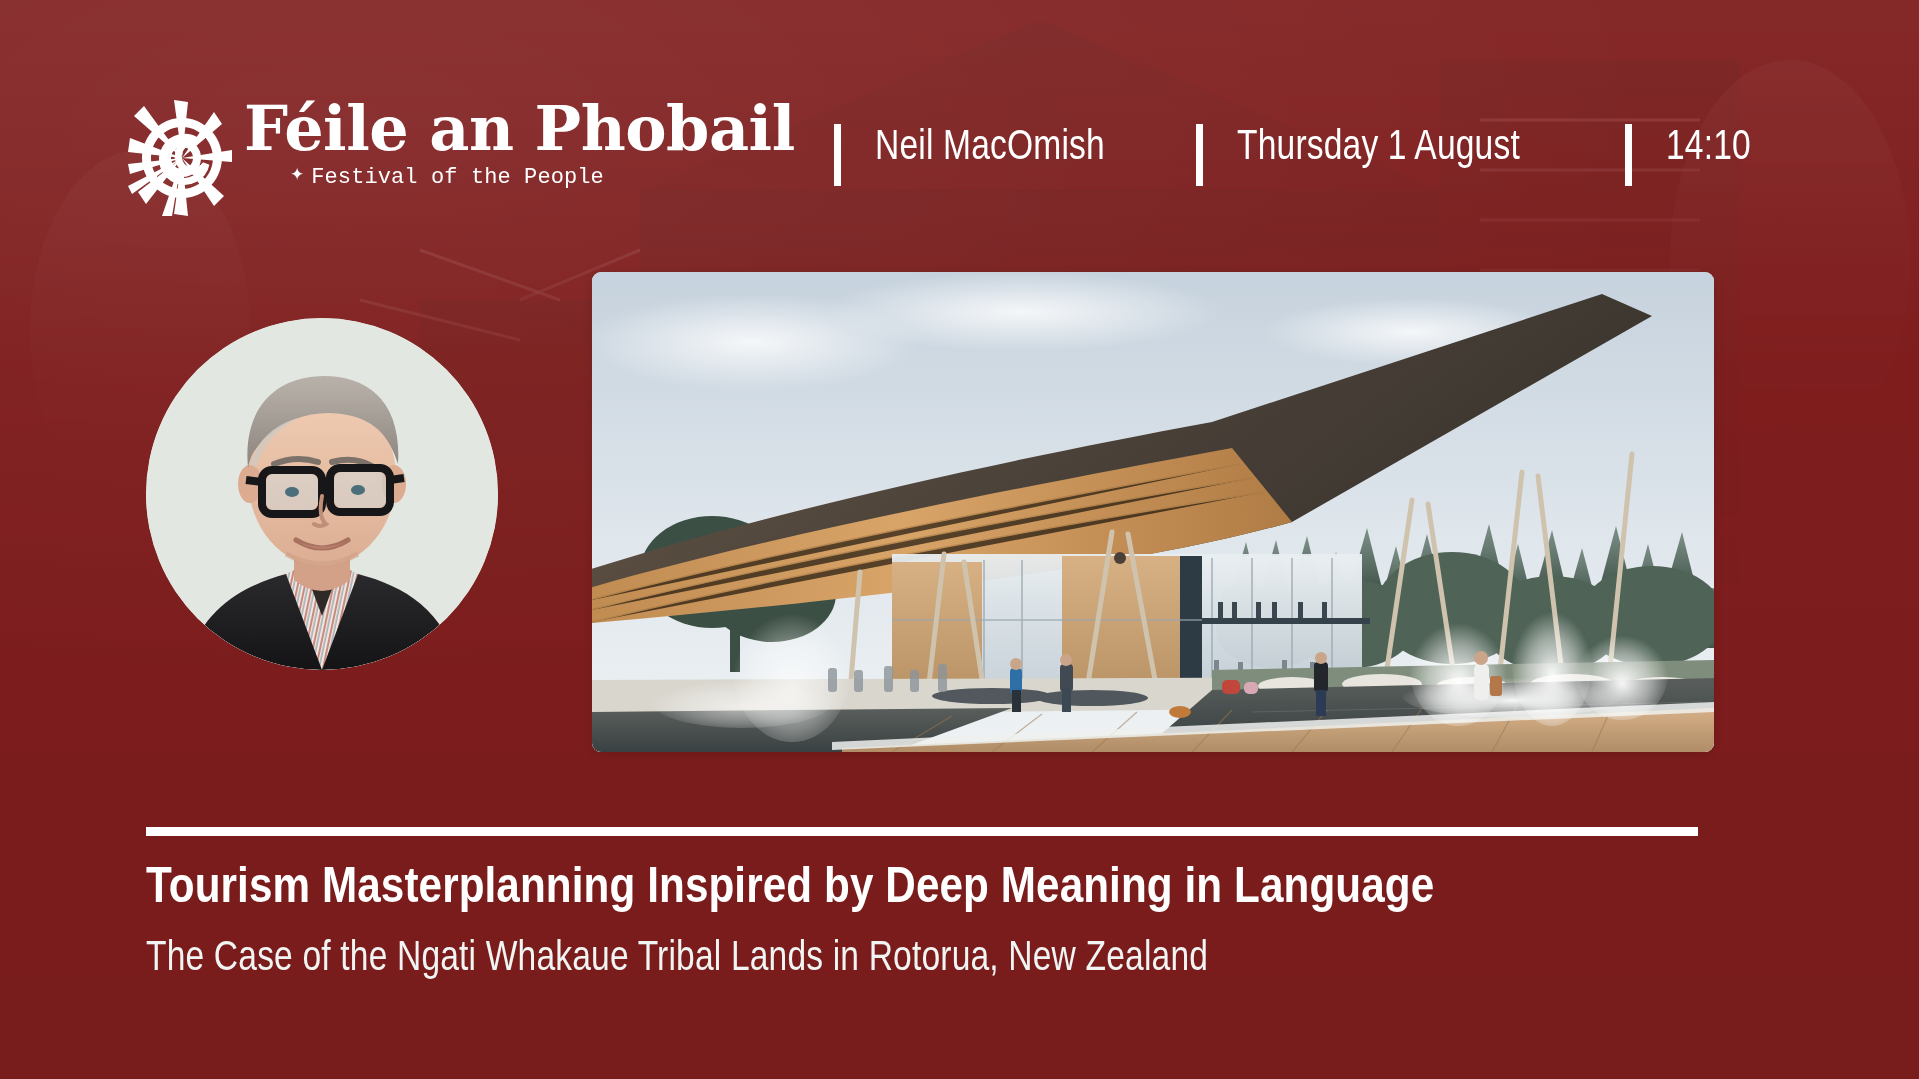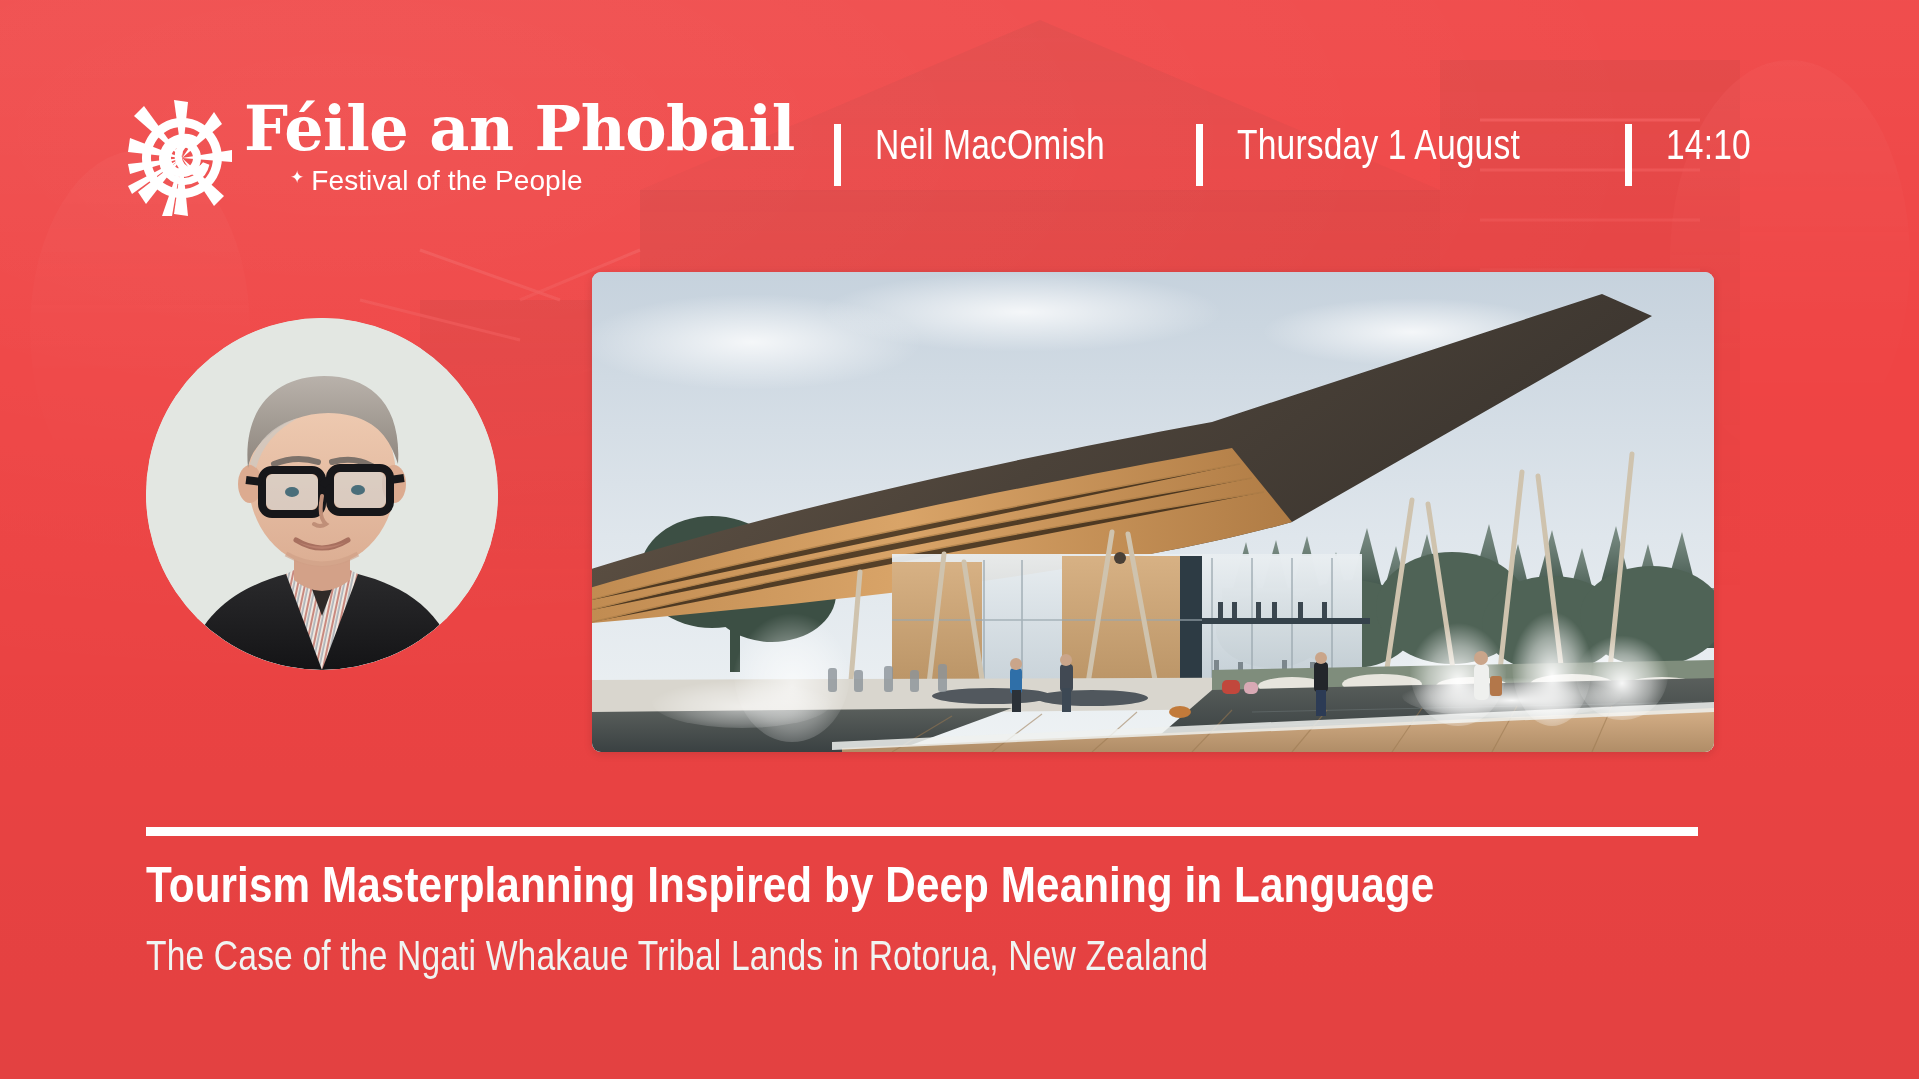--- a/index.html
+++ b/index.html
@@ -4,21 +4,21 @@
 <style>
   html,body{margin:0;padding:0;}
   body{
     width:1919px;height:1079px;overflow:hidden;
     background:#5a9086;
     font-family:"Liberation Sans", sans-serif;
     -webkit-font-smoothing:antialiased;
   }
   .slide{
     position:relative;width:1919px;height:1079px;overflow:hidden;
-    background:#ef4444;
+    background:#7f1d1d;
   }
   
   .bg-watermark{
     position:absolute;inset:0;opacity:.10;pointer-events:none;
   }
   .bg-tint{
     position:absolute;inset:0;pointer-events:none;
     background:
       radial-gradient(120% 90% at 18% 12%, rgba(255,255,255,.055), rgba(0,0,0,0) 58%),
       linear-gradient(180deg, rgba(255,255,255,.05) 0%, rgba(0,0,0,0) 34%, rgba(0,0,0,.05) 100%);
@@ -39,22 +39,22 @@
     font-family:"DejaVu Serif", serif;
     font-weight:700;color:#ffffff;font-size:62px;line-height:1;
     letter-spacing:-.5px;white-space:nowrap;
   }
   .logo-sub-row{display:flex;align-items:center;margin-top:7px;margin-left:46px;}
   .logo-star{
     color:#ffffff;font-size:17px;line-height:1;margin-right:7px;
     transform:translateY(-4px);
   }
   .logo-sub{
-    color:#ffffff;font-size:28px;line-height:1;font-weight:400;
-    font-family:Liberation Sans, sans-serif;white-space:nowrap;letter-spacing:.1px;
+    color:#ffffff;font-size:22px;line-height:1;font-weight:400;
+    font-family:Liberation Mono, monospace;white-space:nowrap;letter-spacing:.1px;
   }
 
   .meta{
     position:absolute;left:800px;top:124px;
     display:flex;height:64px;
   }
   .meta-sep{
     width:7px;height:62px;background:#ffffff;flex:0 0 auto;
     margin:0 34px;
   }

